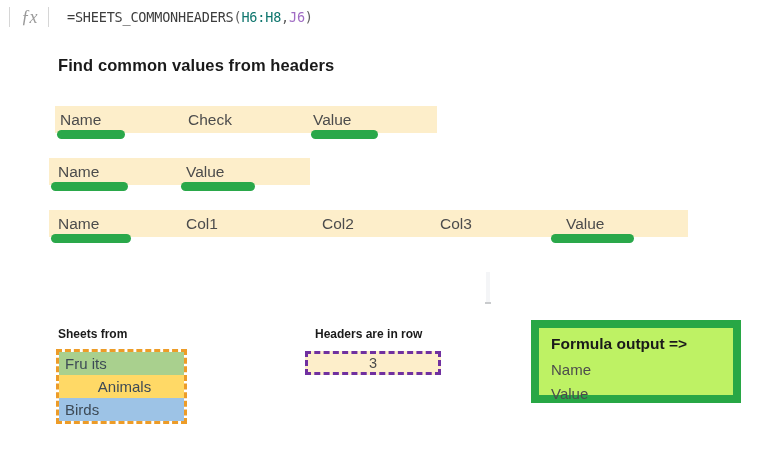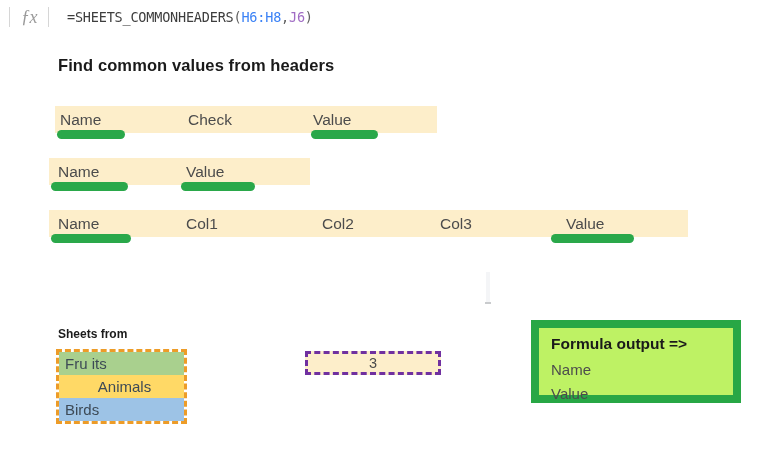--- a/index.html
+++ b/index.html
@@ -45,21 +45,21 @@
     background: #d6d6d6;
   }
   #formula-text {
     margin-left: 18px;
     font-family: "DejaVu Sans Mono", monospace;
     font-size: 13.5px;
     color: #3d3d3d;
     white-space: pre;
     letter-spacing: -0.2px;
   }
-  .ref-orange { color: #3b82f6; text-align: right; }
+  .ref-orange { color: #0f766e; text-align: right; }
   .ref-purple { color: #a06cc4; }
   .paren { color: #5f5f5f; }
 
   
   #canvas {
     position: absolute;
     left: 0; top: 34px;
     width: 758px; height: 432px;
     background: #ffffff;
     padding-left: 25px;
@@ -210,20 +210,21 @@
   <div id="stray-mark"></div>
   <div id="stray-mark-foot"></div>
 
   <div class="block-label" style="left:58px; top:293px;">Sheets from</div>
   <div id="sheets-box">
     <div class="sheet-cell" style="background:#a9d08e;">Fru its</div>
     <div class="sheet-cell" style="background:#ffd966;text-align:center;">Animals</div>
     <div class="sheet-cell" style="background:#9dc3e6;">Birds</div>
   </div>
 
+  <div class="block-label" style="left:315px; top:293px;">Headers are in row</div>
   <div id="row-box">3</div>
 
   <div id="output-box">
     <div id="output-title">Formula output =&gt;</div>
     <div class="output-row">Name</div>
     <div class="output-row">Value</div>
   </div>
 
 </div>
 

